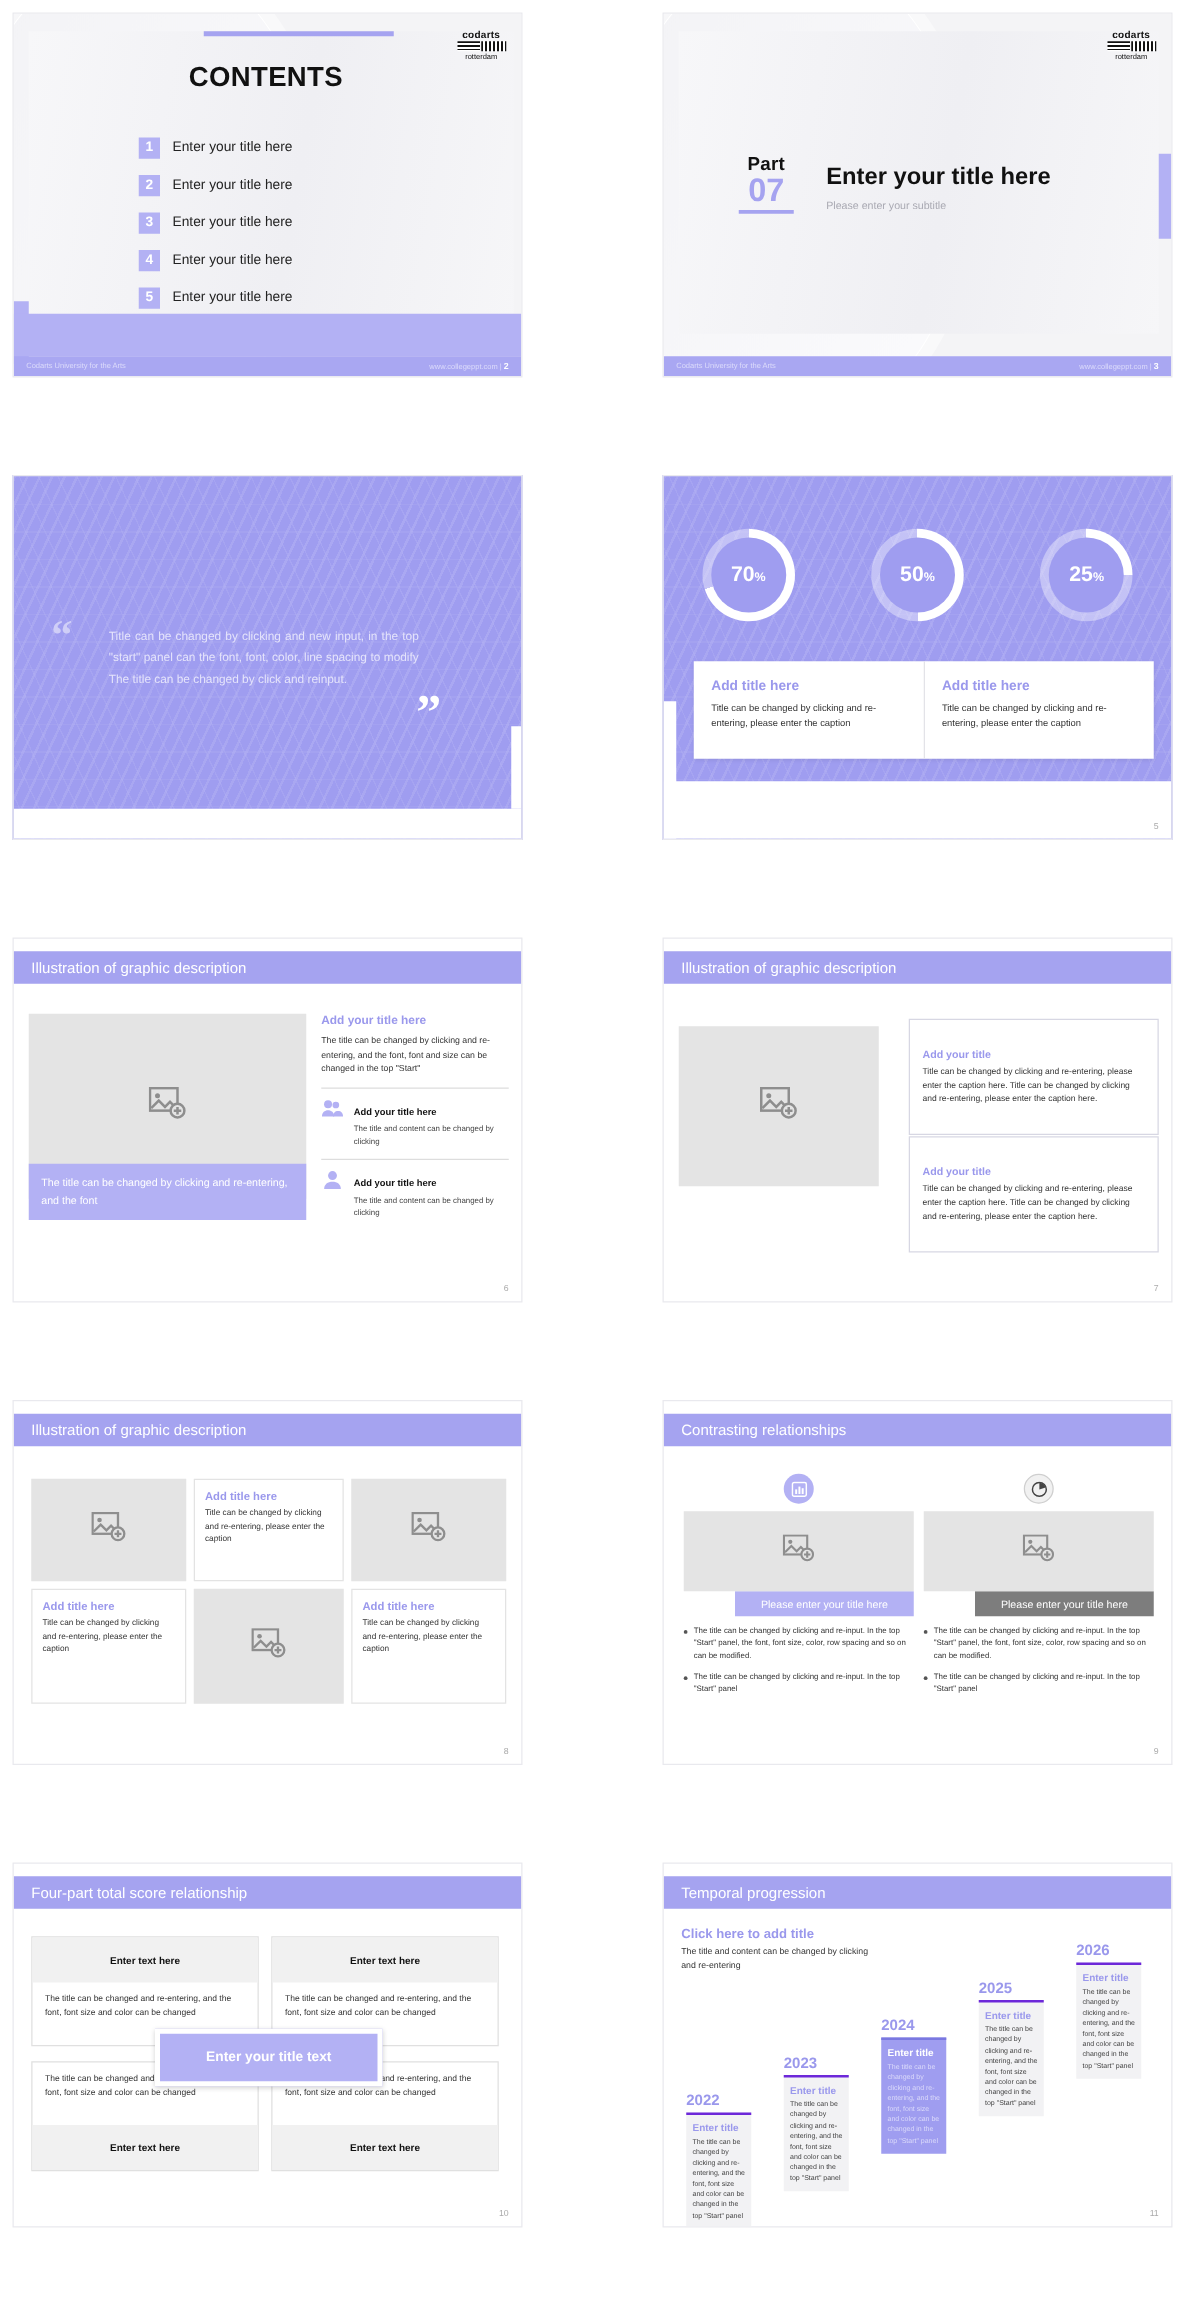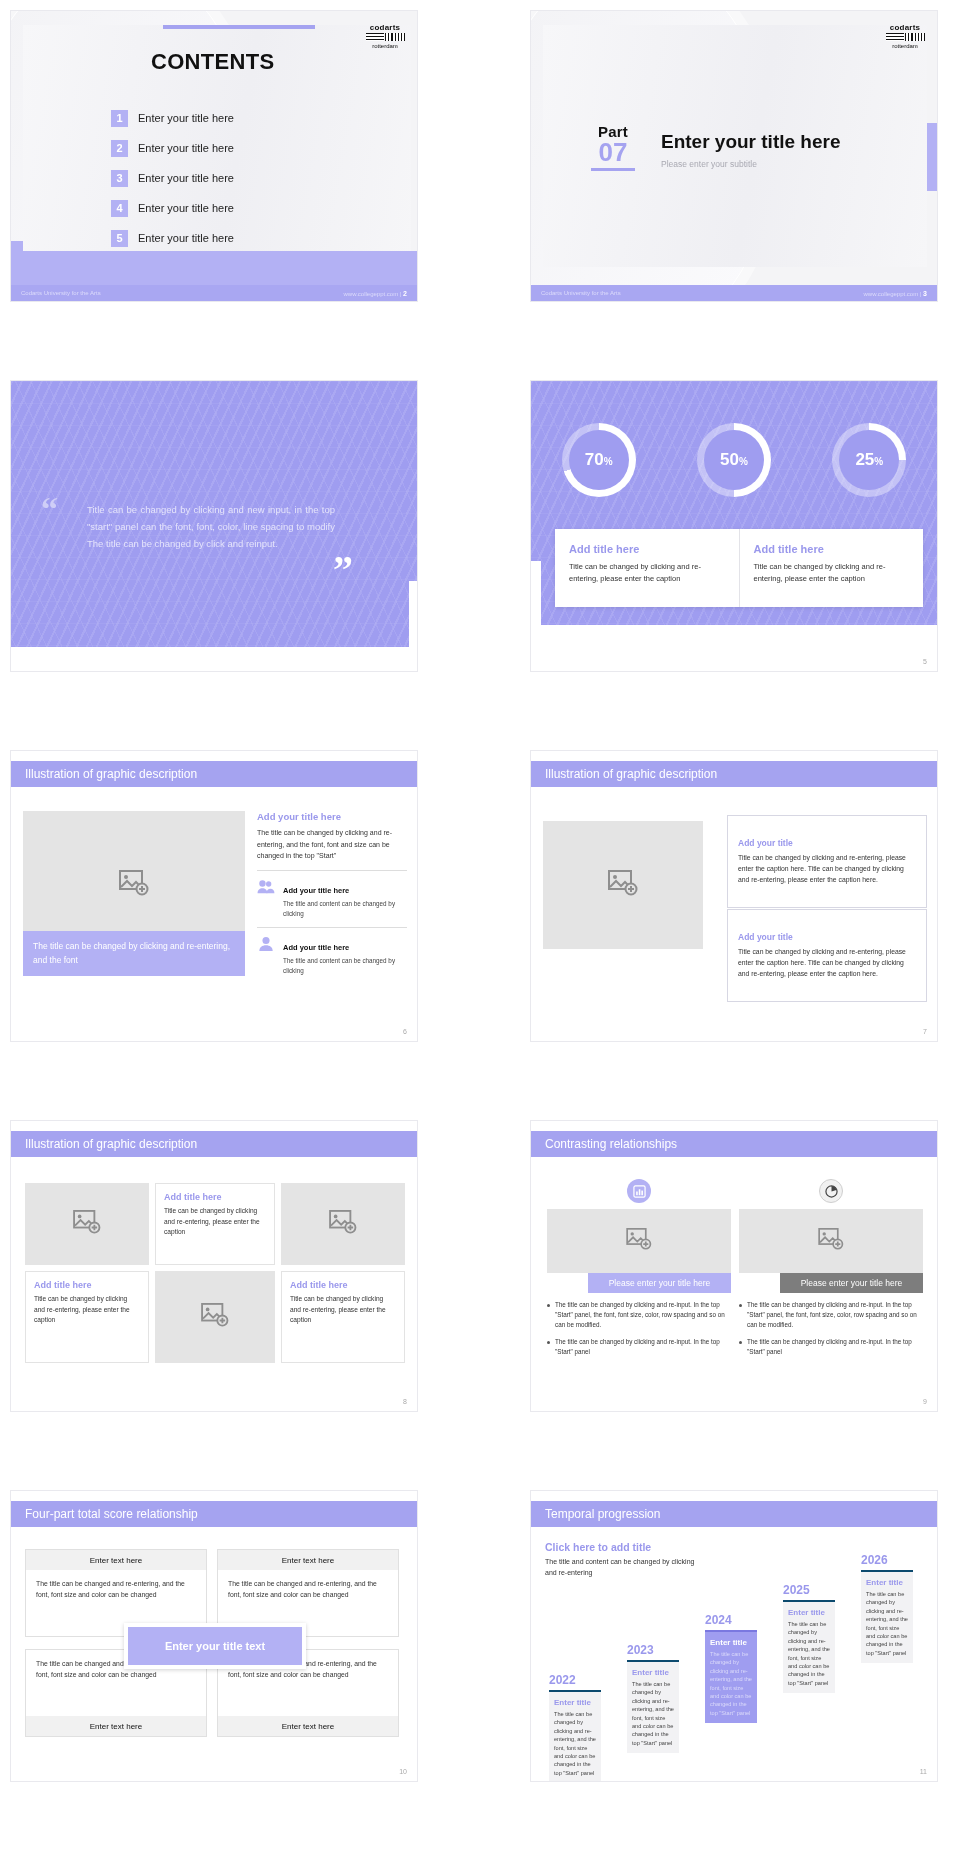--- a/index.html
+++ b/index.html
@@ -146,34 +146,34 @@
   .s8-ic { width:24px;height:24px;border-radius:50%; display:flex;align-items:center;justify-content:center;
            margin:0 auto 6px; }
   .s8-img { width:100%; height:64px; }
   .s8-bar { height:20px; display:flex;align-items:center;justify-content:center;color:#fff;font-size:8.5px;margin-left:41px;}
   .s8-li { display:flex; gap:5px; margin-top:7px; }
   .s8-li .d { width:3px;height:3px;border-radius:50%;background:#555;margin-top:4px;flex:none;}
   .s8-li .t { font-size:6.3px; color:#333; line-height:10px; }
 
   
   .s9-q { position:absolute; width:182px; height:88px; border:1px solid #e0e0e0; background:#fff; }
-  .s9-h { height:20px; background:#f1f1f1; display:flex;align-items:center;justify-content:center;
-          font-size:8px; font-weight:400; color:#111; }
+  .s9-h { height:36px; background:#f1f1f1; display:flex;align-items:center;justify-content:center;
+          font-size:8px; font-weight:700; color:#111; }
   .s9-p { font-size:6.8px; color:#333; line-height:11px; padding:8px 10px; }
   .s9-mid { position:absolute; left:113px; top:132px; width:182px; height:46px; background:#b3b1f4;
             display:flex; align-items:center; justify-content:center; color:#fff;
             font-size:11px; font-weight:700; border:4px solid #fff; box-shadow:0 1px 4px rgba(0,0,0,.18);}
 
   
   .s10-lead { position:absolute; left:14px; top:50px; width:150px; }
   .s10-lead .h { font-size:10.5px; color:#9a98ec; font-weight:700; }
   .s10-lead .p { font-size:7px; color:#333; line-height:11px; margin-top:3px;}
   .s10-step { position:absolute; width:52px; }
   .s10-yr { font-size:12px; font-weight:700; color:#9a98ec; margin-bottom:3px;}
-  .s10-card { background:#f2f2f4; border-top:2px solid #0c4a6e; padding:6px 5px; }
+  .s10-card { background:#f2f2f4; border-top:2px solid #6d28d9; padding:6px 5px; }
   .s10-card .t { font-size:8px; font-weight:700; color:#9a98ec; margin-bottom:3px;}
   .s10-card .p { font-size:5.6px; color:#444; line-height:8.4px; }
   .s10-card.on { background:#9f9df0; border-top-color:#7a78e0; }
   .s10-card.on .t { color:#fff; }
   .s10-card.on .p { color:#dbdafa; }
 </style>
 </head>
 <body>
 
 <div class="sheet">

